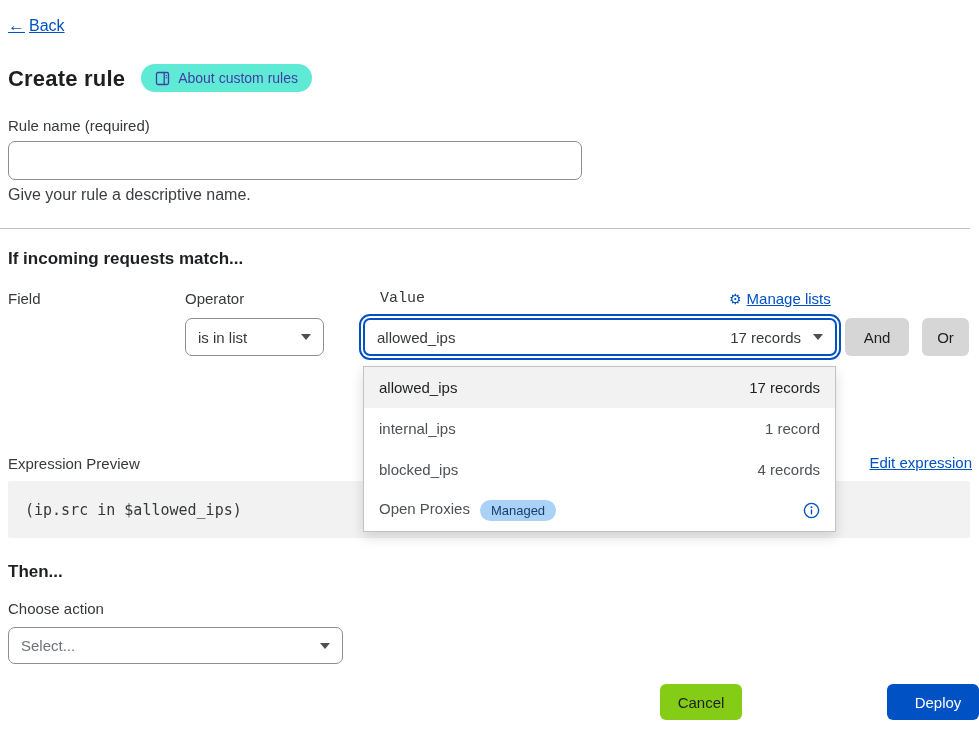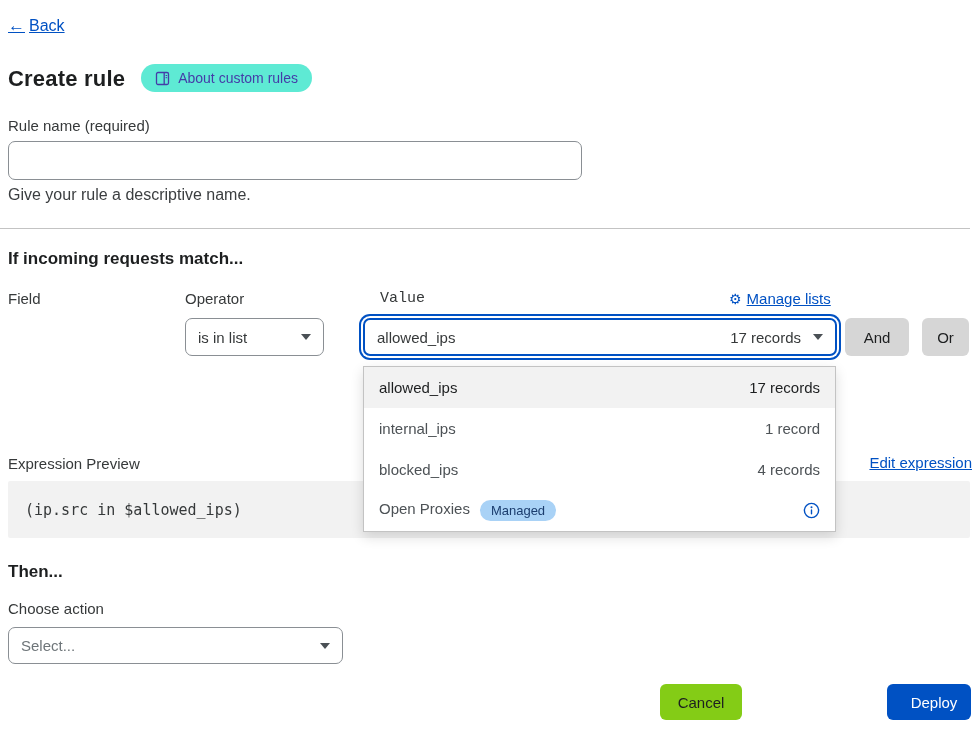--- a/index.html
+++ b/index.html
@@ -80,21 +80,21 @@
   .choose-action-label { position:absolute; left:8px; top:600px; }
   .action-select { left:8px; top:627px; width:335px; height:37px; }
   .placeholder-text { color:#6e7579; }
 
   
   .footer-btn { position:absolute; top:684px; height:36px; border:none; border-radius:6px; font-size:15px;
     font-family:"Liberation Sans", sans-serif; cursor:pointer; }
   .cancel-button { left:660px; width:82px; background:#84cc16; color:#1d1f20; }
   .blue-btn { background:#0051c3; color:#fff; }
   .save-draft-button { left:752px; width:125px; }
-  .deploy-button { left:887px; width:84px;padding-left:16px; }
+  .deploy-button { left:887px; width:92px;padding-left:16px; }
 </style>
 </head>
 <body>
 
 <div class="page">
 
   <a class="back-link">
     <span class="back-arrow">←</span>
       <span>Back</span>
   </a>

